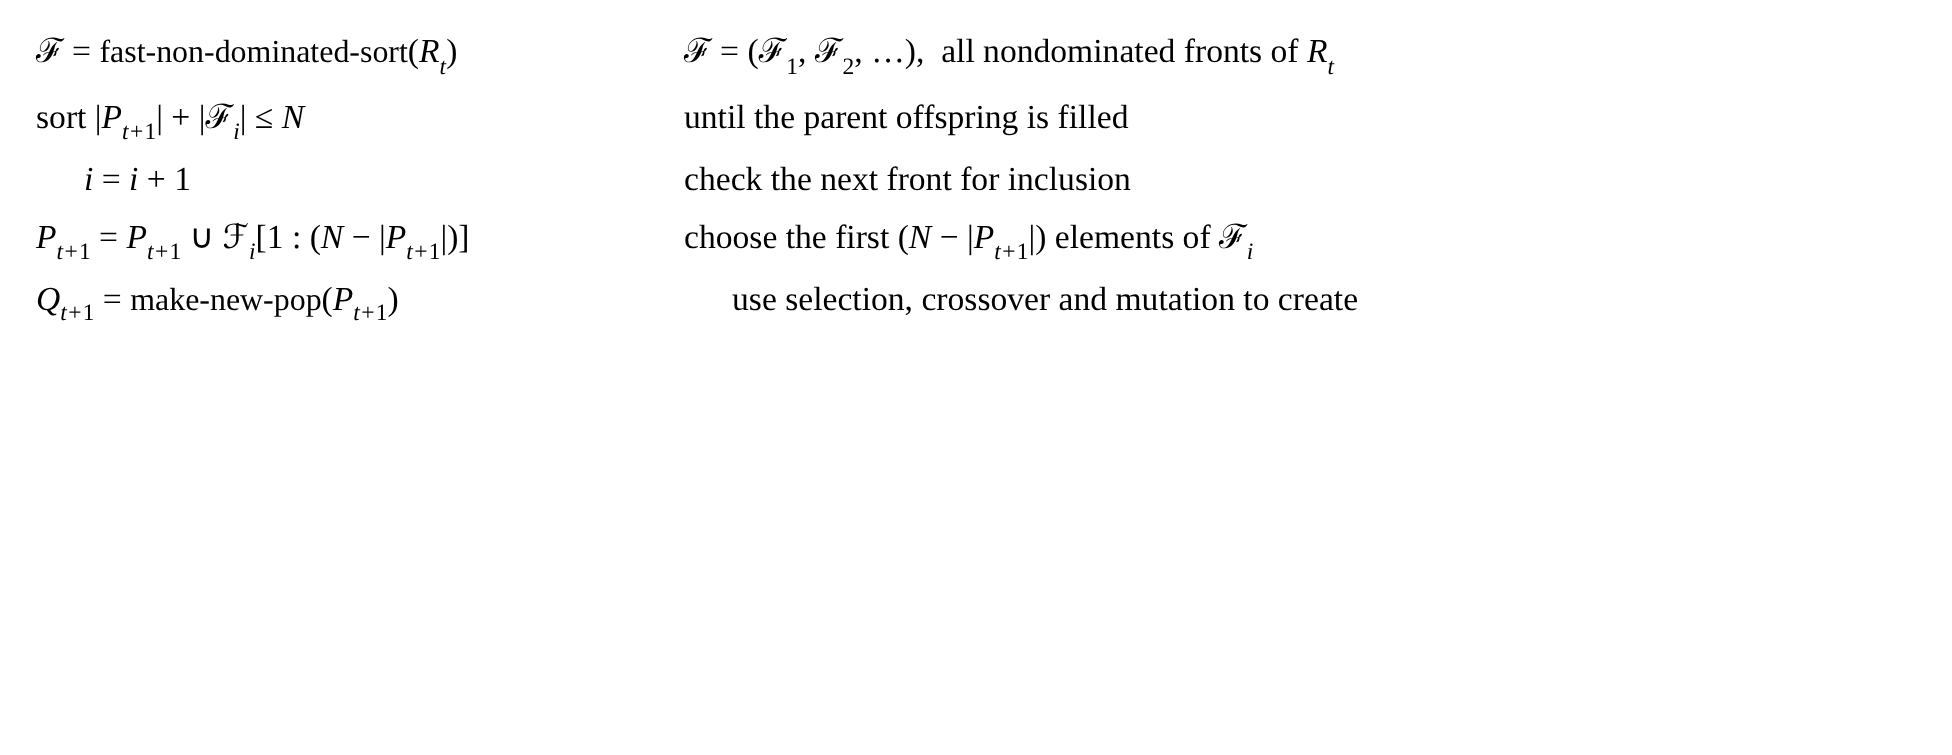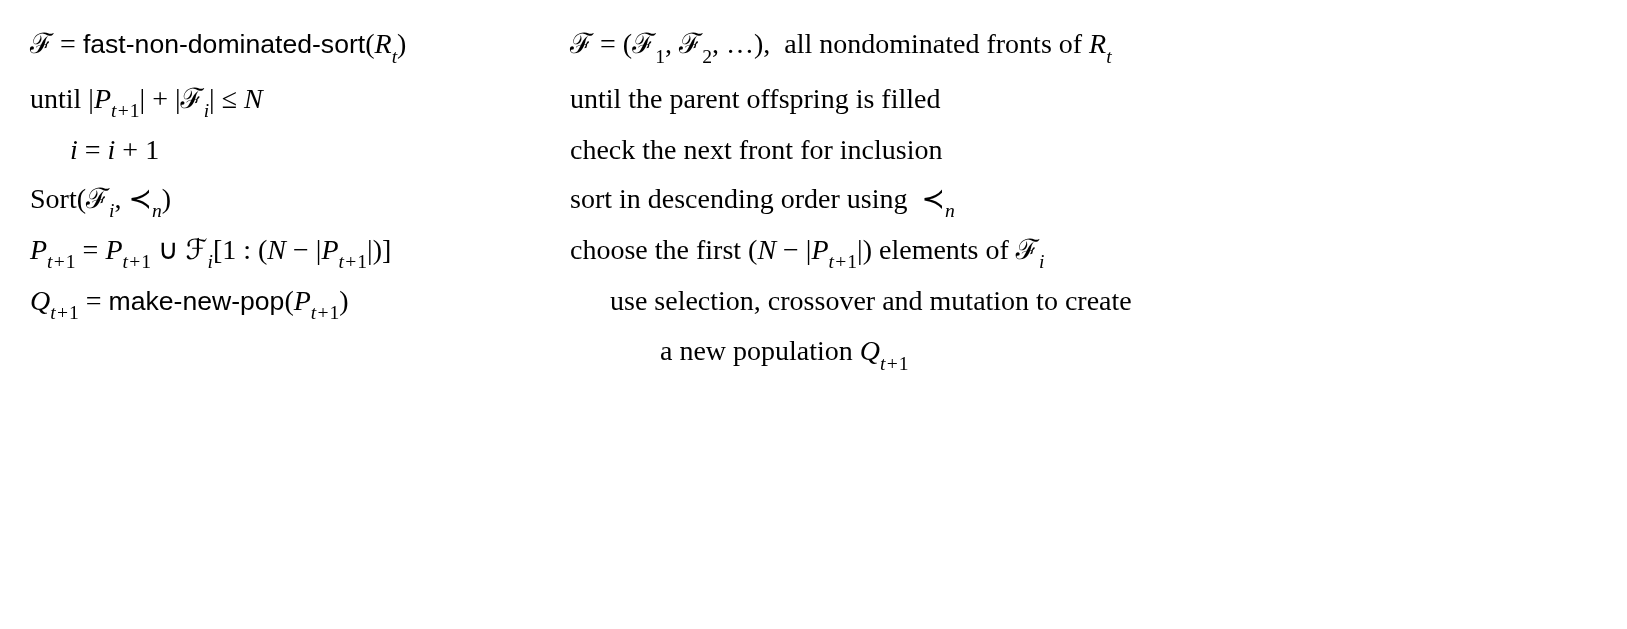--- a/index.html
+++ b/index.html
@@ -36,21 +36,21 @@
     }
     .math {
       font-style: italic;
       font-family: "Times New Roman", Times, serif;
     }
     .cal {
       font-family: "Times New Roman", Times, serif;
       font-style: normal;
     }
     .tt {
-      font-family: Liberation Sans, sans-serif;
+      font-family: Liberation Serif, serif;
       font-style: normal;
       font-size: 0.95em;
     }
     .sub {
       font-size: 0.7em;
       vertical-align: sub;
       position: relative;
       top: 0.15em;
       font-style: italic;
     }
@@ -64,36 +64,31 @@
 
 <div class="algo-table" id="algo-table">
     <div class="algo-row">
       <div class="algo-left "><span class="cal">ℱ</span> = <span class="tt">fast-non-dominated-sort</span>(<span class="math">R</span><span class="sub">t</span>)</div>
       <div class="algo-right "><span class="cal">ℱ</span> = (<span class="cal">ℱ</span><span class="sub rom">1</span>, <span class="cal">ℱ</span><span class="sub rom">2</span>, …),&nbsp; all nondominated fronts of <span class="math">R</span><span class="sub">t</span></div>
     </div>
     <div class="algo-row">
       <div class="algo-right "></div>
     </div>
     <div class="algo-row">
-      <div class="algo-left "><span class="rom">until</span> |<span class="math">P</span><span class="sub">t+<span class="rom">1</span></span>| + |<span class="cal">ℱ</span><span class="sub">i</span>| ≤ <span class="math">N</span></div>
+      <div class="algo-left "><span class="rom">sort</span> |<span class="math">P</span><span class="sub">t+<span class="rom">1</span></span>| + |<span class="cal">ℱ</span><span class="sub">i</span>| ≤ <span class="math">N</span></div>
       <div class="algo-right ">until the parent offspring is filled</div>
     </div>
     <div class="algo-row">
       <div class="algo-left indent1"><span class="math">i</span> = <span class="math">i</span> + 1</div>
       <div class="algo-right ">check the next front for inclusion</div>
-    </div>
-    <div class="algo-row">
-      <div class="algo-left "><span class="rom">Sort</span>(<span class="cal">ℱ</span><span class="sub">i</span>, ≺<span class="sub">n</span>)</div>
-      <div class="algo-right ">sort in descending order using &nbsp;≺<span class="sub">n</span></div>
     </div>
     <div class="algo-row">
       <div class="algo-left "><span class="math">P</span><span class="sub">t+<span class="rom">1</span></span> = <span class="math">P</span><span class="sub">t+<span class="rom">1</span></span> ∪ <span class="cal">ℱ</span><span class="sub">i</span>[1 : (<span class="math">N</span> − |<span class="math">P</span><span class="sub">t+<span class="rom">1</span></span>|)]</div>
       <div class="algo-right ">choose the first (<span class="math">N</span> − |<span class="math">P</span><span class="sub">t+<span class="rom">1</span></span>|) elements of <span class="cal">ℱ</span><span class="sub">i</span></div>
     </div>
     <div class="algo-row">
       <div class="algo-left "><span class="math">Q</span><span class="sub">t+<span class="rom">1</span></span> = <span class="tt">make-new-pop</span>(<span class="math">P</span><span class="sub">t+<span class="rom">1</span></span>)</div>
       <div class="algo-right indent-r">use selection, crossover and mutation to create</div>
     </div>
     <div class="algo-row">
       <div class="algo-left "></div>
-      <div class="algo-right indent-r2">a new population <span class="math">Q</span><span class="sub">t+<span class="rom">1</span></span></div>
     </div>
   </div>
 
 </body></html>

